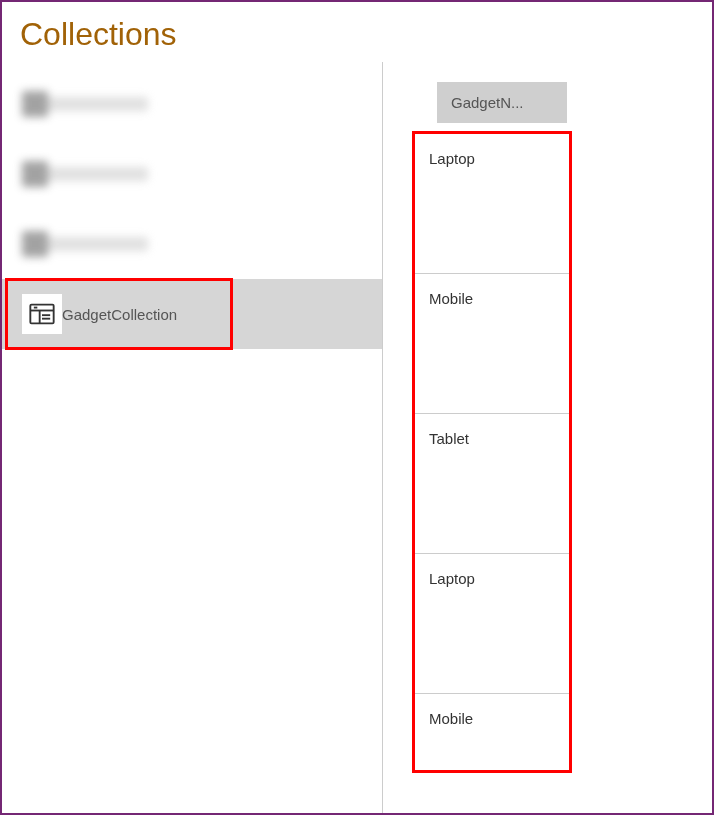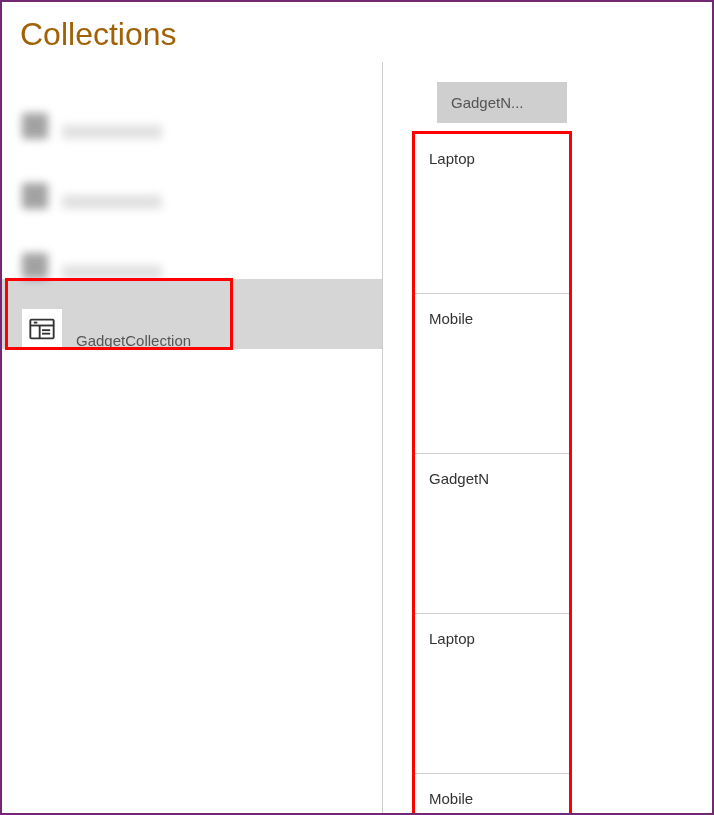--- a/index.html
+++ b/index.html
@@ -25,24 +25,23 @@
     .main-area {
       display: flex;
       height: calc(100% - 70px);
     }
     .left-panel {
       width: 380px;
       position: relative;
     }
     .list-item {
       display: flex;
-      align-items: flex-end;
+      align-items: center;
       height: 70px;
       padding-left: 20px;
-      gap: 14px;
     }
     .list-item.blurred {
       filter: blur(4px);
       opacity: 0.6;
     }
     .list-item.selected {
       background: #d6d6d6;
     }
     .icon-box {
       width: 40px;
@@ -104,21 +103,21 @@
       overflow: hidden;
       text-overflow: ellipsis;
       width: 130px;
     }
     .data-grid {
       border: 3px solid #ff0000;
       width: 160px;
       background: #fff;
     }
     .data-cell {
-      height: 160px;
+      height: 140px;
       border-bottom: 1px solid #ccc;
       padding: 16px 14px 0 14px;
       font-size: 15px;
       color: #333;
     }
     .data-cell:last-child {
       border-bottom: none;
       height: 76px;
     }
     .collection-svg {
@@ -166,18 +165,18 @@
     <div class="highlight-box-left"></div>
   </div>
 
   <div class="divider"></div>
 
   <div class="right-panel">
     <div class="column-header">GadgetN...</div>
     <div class="data-grid">
       <div class="data-cell">Laptop</div>
       <div class="data-cell">Mobile</div>
-      <div class="data-cell">GadgetN</div>
+      <div class="data-cell">Tablet</div>
       <div class="data-cell">Laptop</div>
       <div class="data-cell">Mobile</div>
     </div>
   </div>
 </div>
 
 </body></html>

